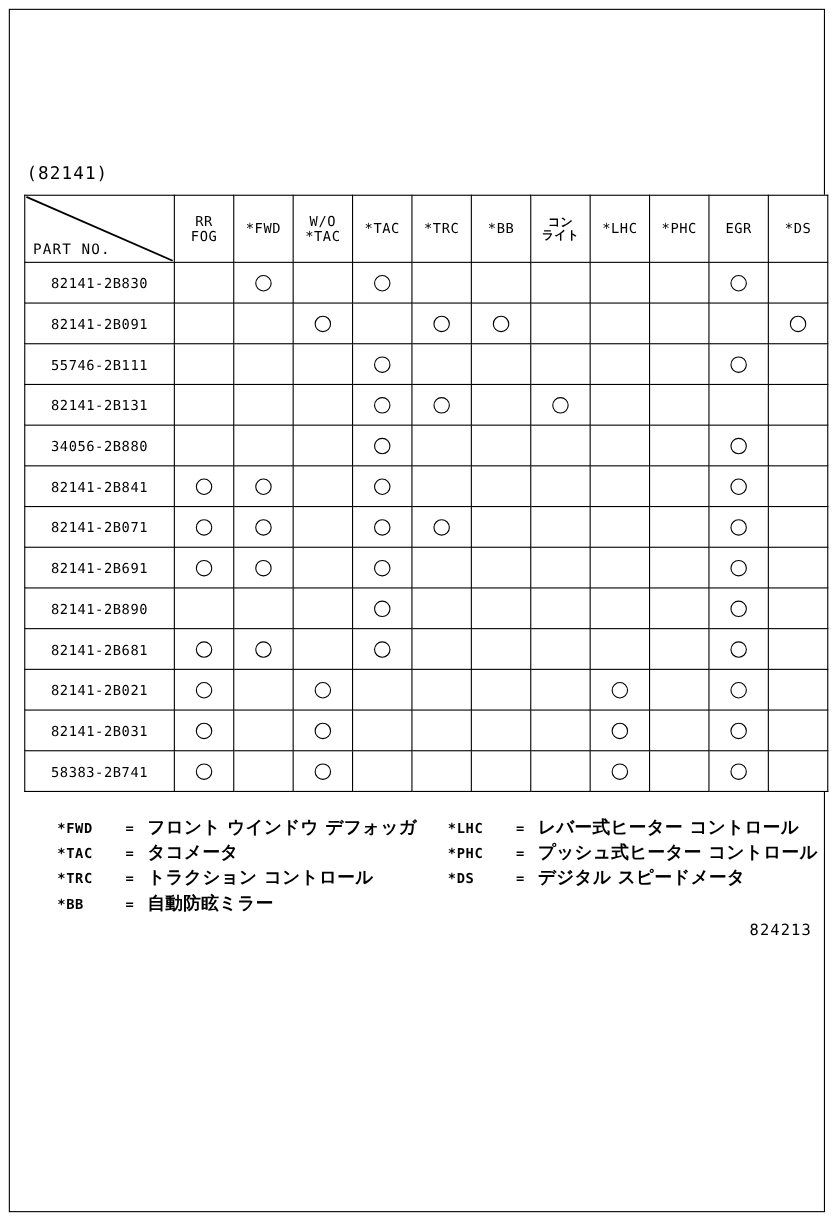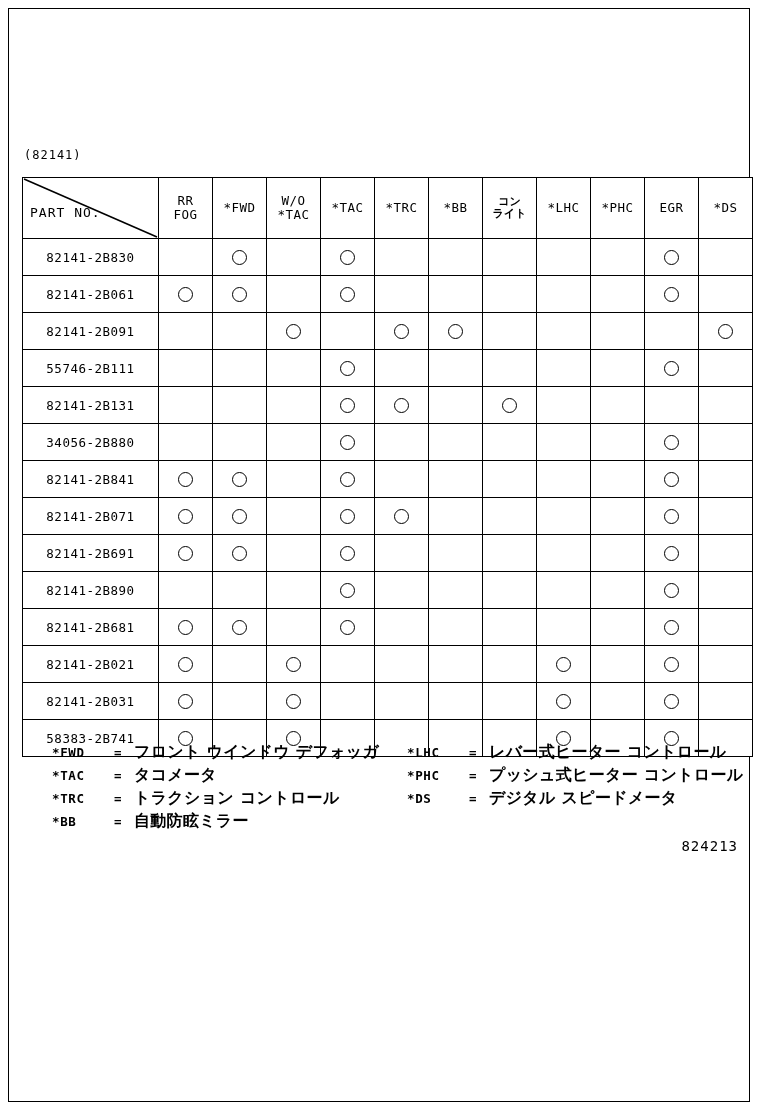--- a/index.html
+++ b/index.html
@@ -26,21 +26,21 @@
     height: 1094px;
     border: 1px solid #000;
     box-sizing: border-box;
   }
 
   
   #group-code {
     position: absolute;
     left: 24px;
     top: 148px;
-    font-size: 12px;
+    font-size: 16px;
     letter-spacing: 1px;
     font-family: "DejaVu Sans Mono", "Liberation Mono", monospace;
     white-space: nowrap;
   }
 
   
   #matrix-wrap {
     position: absolute;
     left: 22px;
     top: 177px;
@@ -70,21 +70,21 @@
     overflow: hidden;
   }
   th.corner .diag {
     position: absolute;
     left: 0; top: 0;
     width: 100%; height: 100%;
   }
   th.corner .corner-label {
     position: absolute;
     left: 7px;
-    bottom: 18px;
+    bottom: 3px;
     font-size: 13px;
     letter-spacing: 1px;
   }
 
   th.colhead {
     height: 60px;
     font-size: 13px;
     line-height: 1.12;
     letter-spacing: 0.5px;
     padding: 0 1px;
@@ -234,34 +234,20 @@
           <td class="cell"><span class="mark"></span></td>
           <td class="cell"></td>
           <td class="cell"></td>
           <td class="cell"></td>
           <td class="cell"></td>
           <td class="cell"></td>
           <td class="cell"><span class="mark"></span></td>
           <td class="cell"></td>
         </tr>
         <tr>
-          <td class="partno">82141-2B061</td>
-          <td class="cell"><span class="mark"></span></td>
-          <td class="cell"><span class="mark"></span></td>
-          <td class="cell"></td>
-          <td class="cell"><span class="mark"></span></td>
-          <td class="cell"></td>
-          <td class="cell"></td>
-          <td class="cell"></td>
-          <td class="cell"></td>
-          <td class="cell"></td>
-          <td class="cell"><span class="mark"></span></td>
-          <td class="cell"></td>
-        </tr>
-        <tr>
           <td class="partno">82141-2B091</td>
           <td class="cell"></td>
           <td class="cell"></td>
           <td class="cell"><span class="mark"></span></td>
           <td class="cell"></td>
           <td class="cell"><span class="mark"></span></td>
           <td class="cell"><span class="mark"></span></td>
           <td class="cell"></td>
           <td class="cell"></td>
           <td class="cell"></td>

